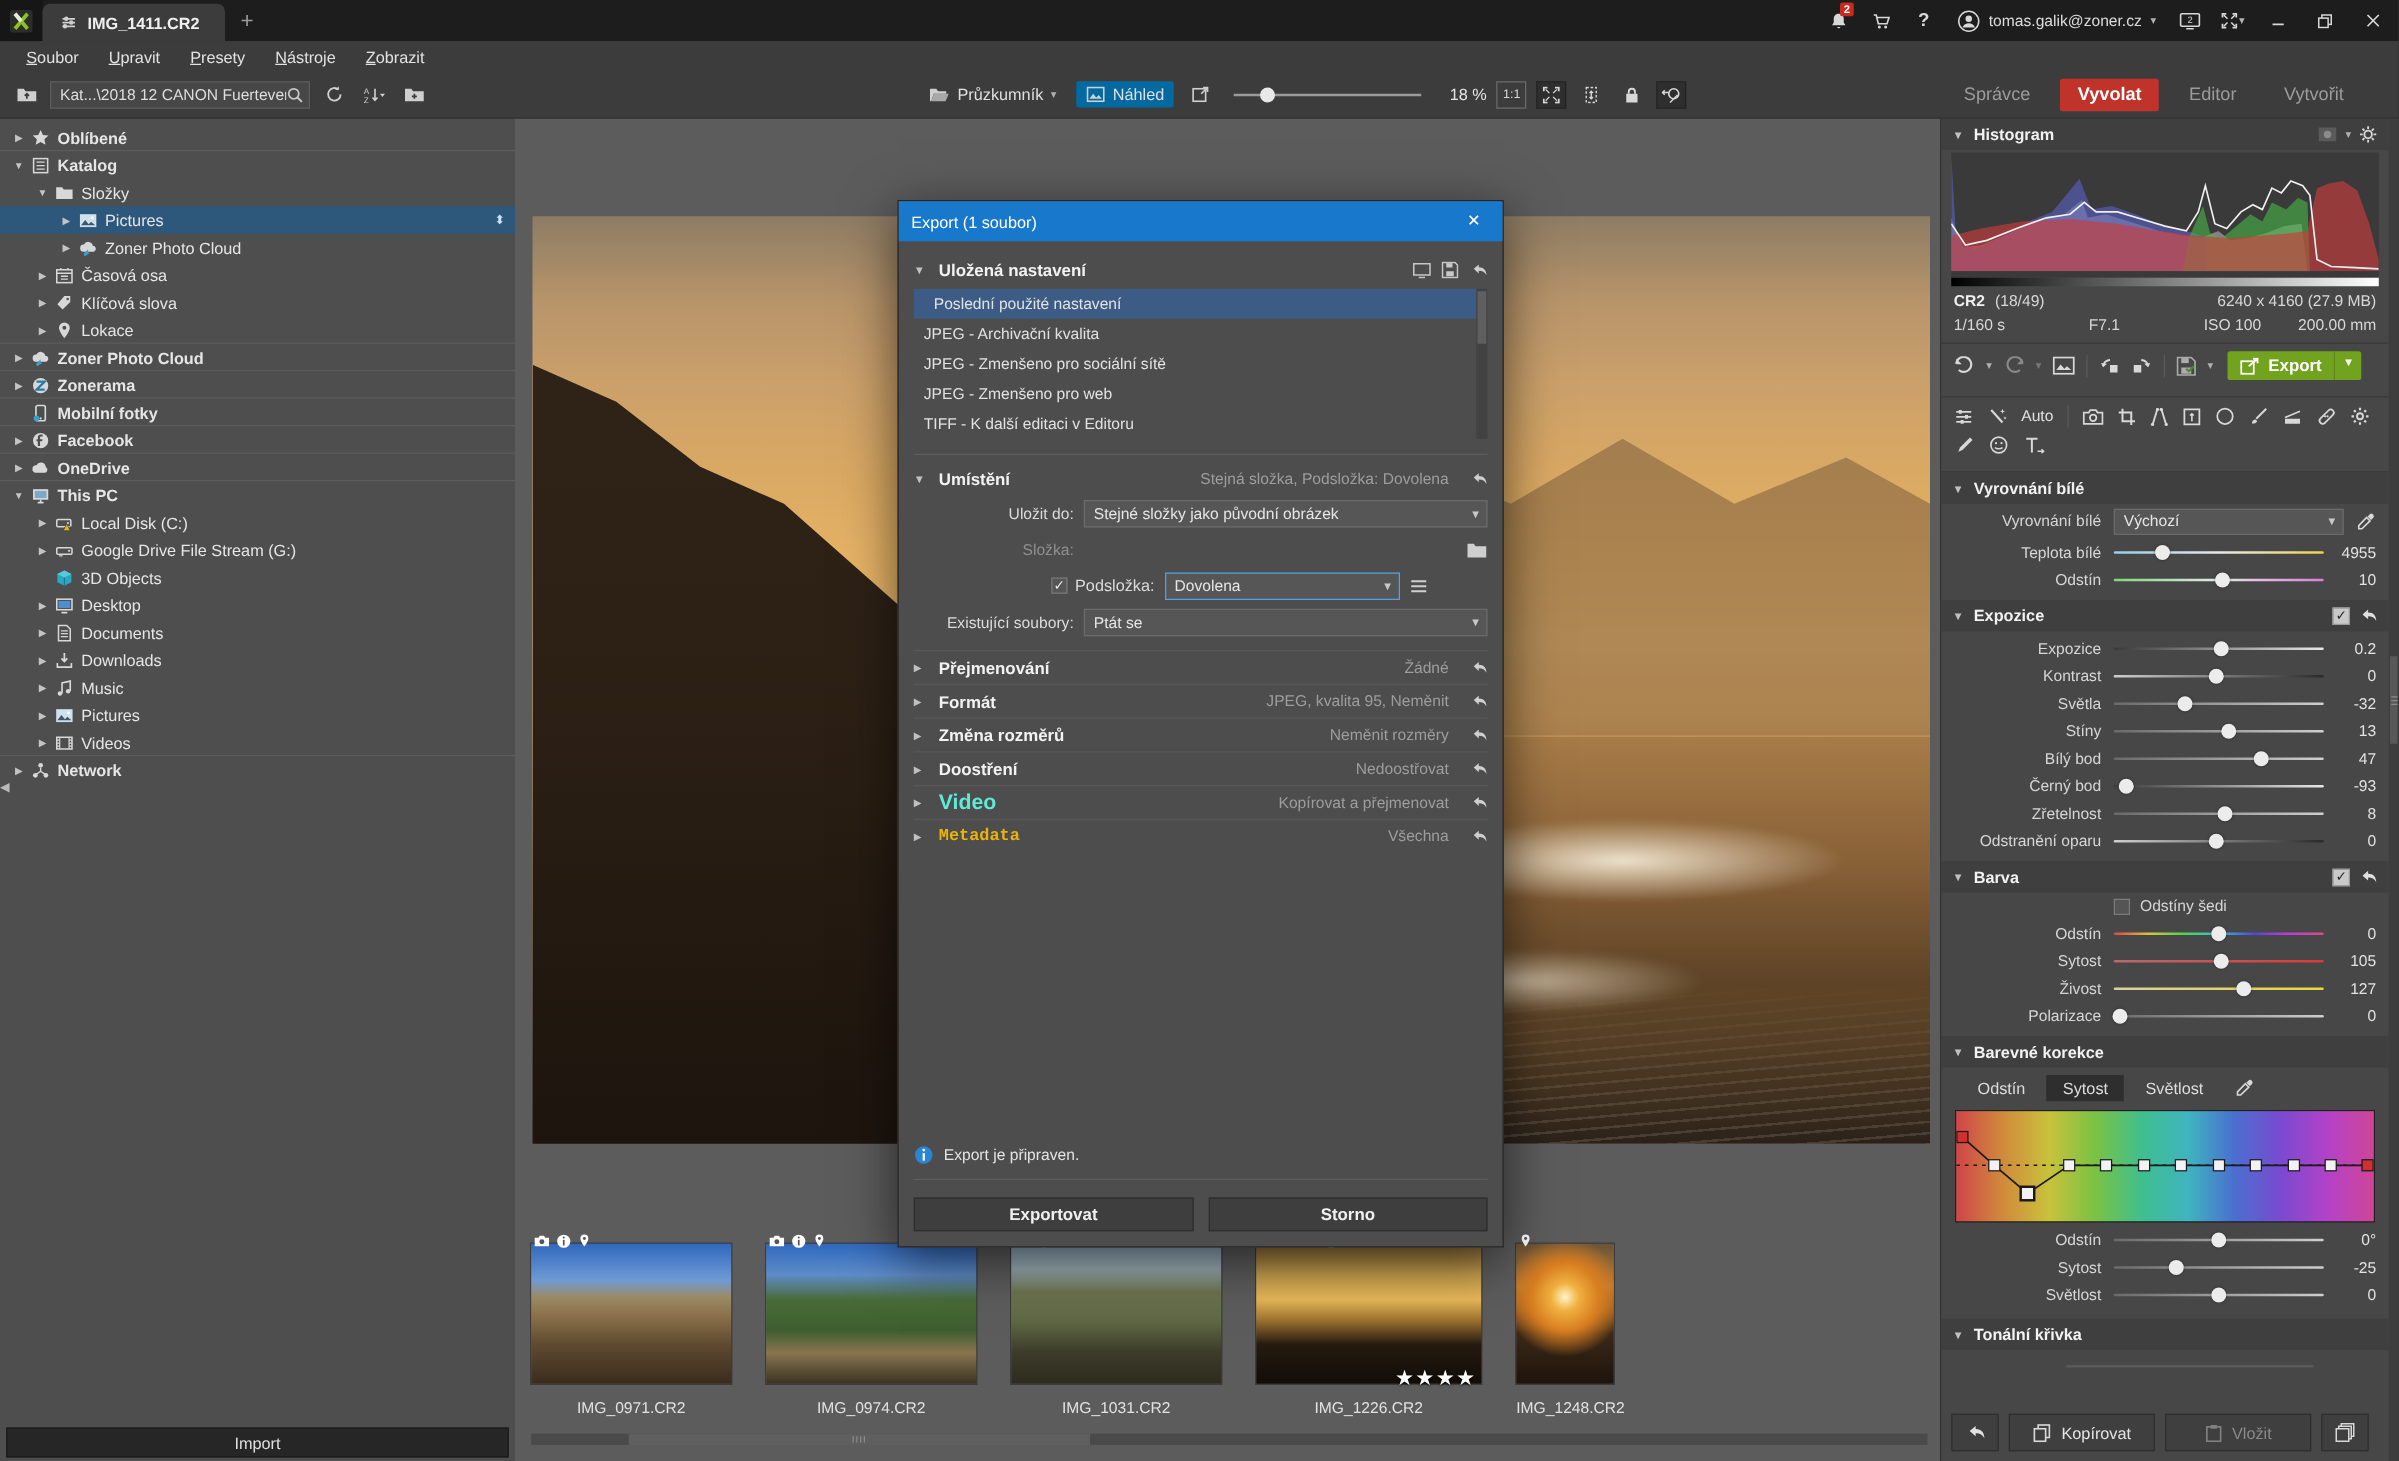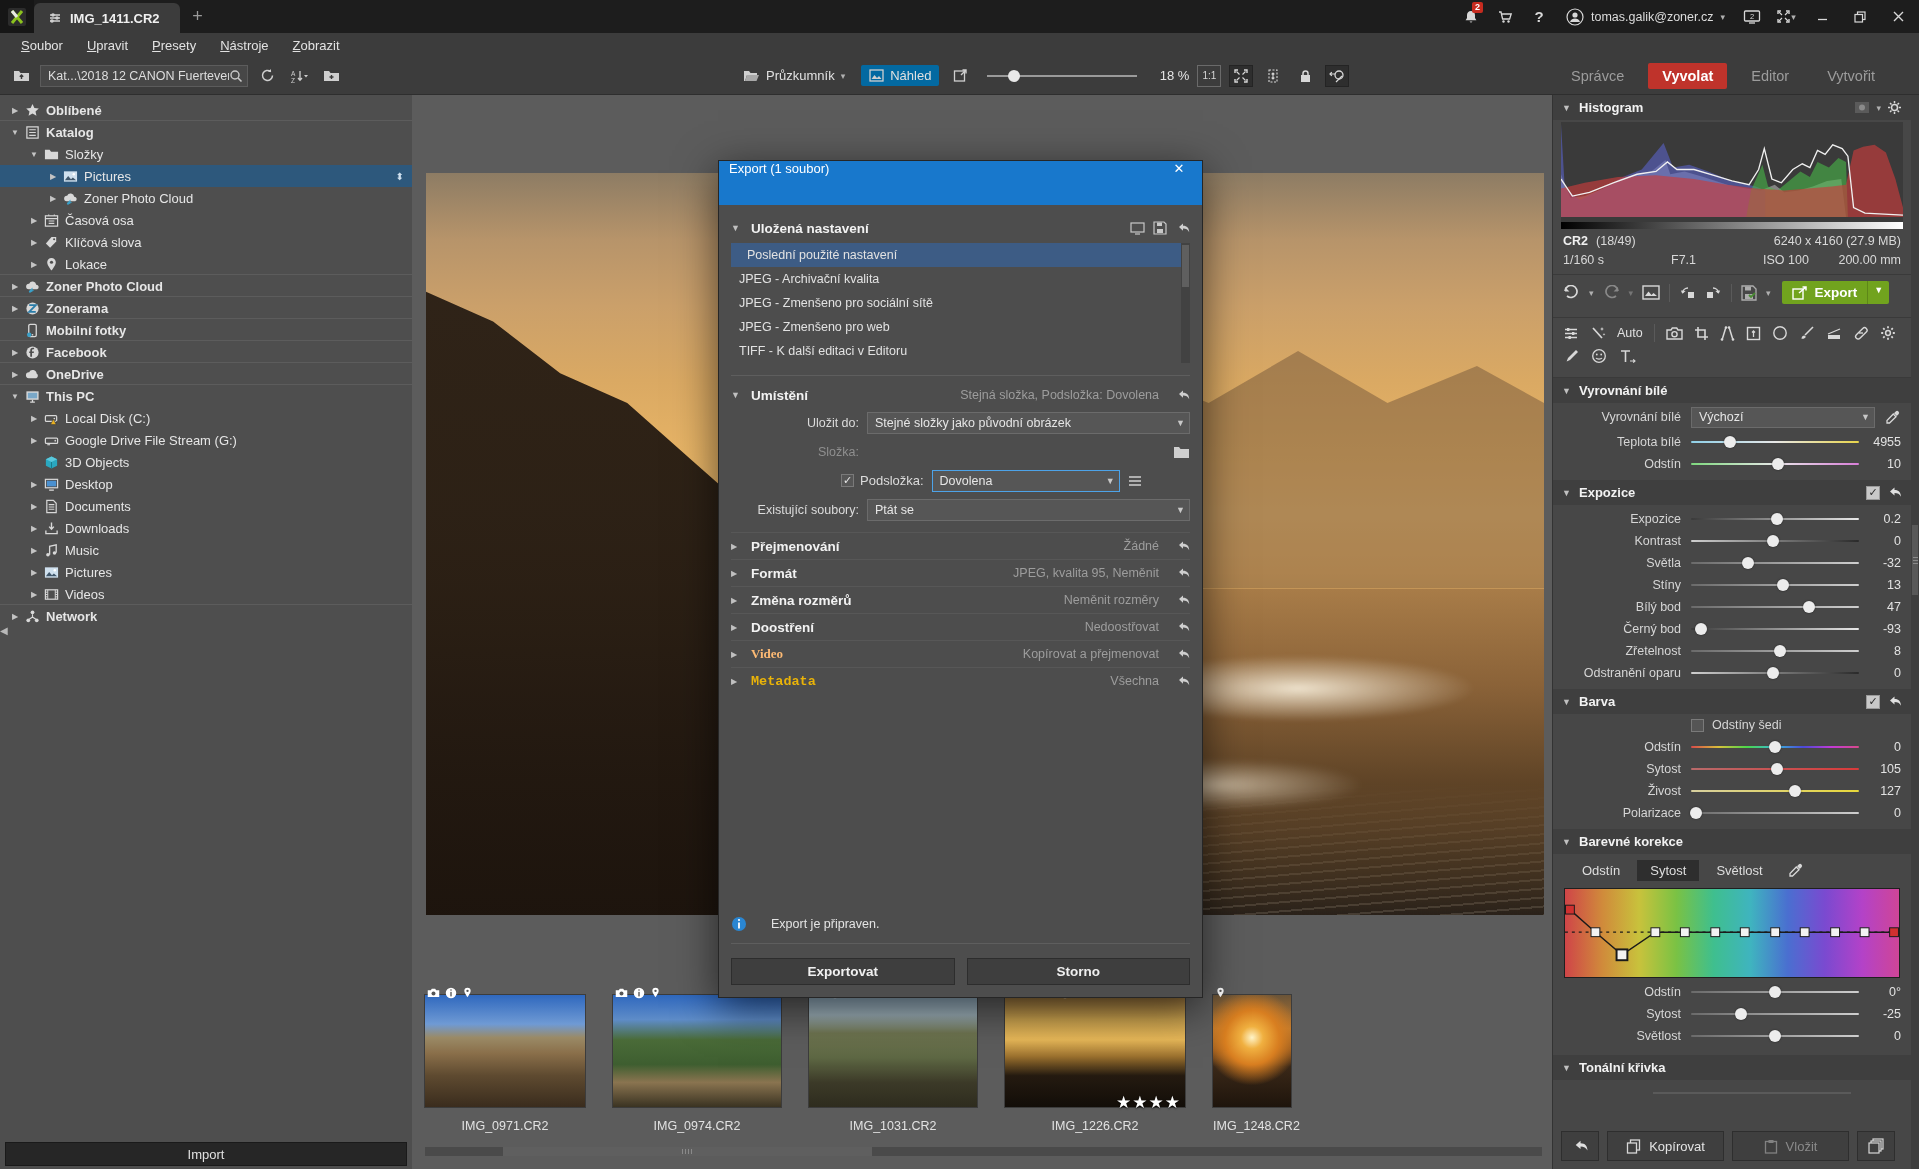--- a/index.html
+++ b/index.html
@@ -82,21 +82,21 @@
   .tbadges { position:absolute; top:-9px; left:2px; display:flex; gap:5px; z-index:3; }
   .tname { margin-top:12px; font-size:12.5px; color:#e2e2e2; }
   .stars { position:absolute; right:4px; bottom:-6px; color:#fff; font-size:17px; letter-spacing:1px; text-shadow:0 1px 2px rgba(0,0,0,.8); z-index:3; }
   .hscroll { position:absolute; left:13px; right:10px; top:164px; height:9px; background:#4a4a4a; }
   .hthumb { position:absolute; left:7%; width:33%; top:0; bottom:0; background:#5f5f5f; display:flex; align-items:center; justify-content:center; gap:2px; }
   .hthumb i { width:1px; height:5px; background:#8a8a8a; }
 
   
   .dialog { position:absolute; left:718px; top:160px; width:485px; height:838px; background:#4d4d4d;
             border:1px solid #262626; box-shadow:0 10px 40px rgba(0,0,0,.6); display:flex; flex-direction:column; z-index:10; }
-  .dlg-title { height:44px; background:#1878cc; display:flex; align-items:flex-start; padding:0 10px; color:#fff; font-size:13px; flex:none; }
+  .dlg-title { height:32px; background:#1878cc; display:flex; align-items:center; padding:0 10px; color:#fff; font-size:13px; flex:none; }
   .dlg-close { margin-left:auto; width:26px; text-align:center; font-size:13px; color:#fff; }
   .dlg-body { flex:1; display:flex; flex-direction:column; padding:10px 12px 12px 12px; overflow:hidden; }
   .sec-head { display:flex; align-items:center; gap:8px; height:26px; flex:none; }
   .sec-head .cart { color:#c0c0c0; font-size:9px; width:12px; }
   .sec-head .lbl { font-weight:bold; font-size:13.5px; color:#f2f2f2; }
   .sec-head .val { margin-left:auto; color:#9d9d9d; font-size:12.5px; }
   .hicons { margin-left:auto; display:flex; gap:8px; }
   .preset-list { position:relative; margin:2px 0 6px 0; flex:none; }
   .preset-row { height:24px; display:flex; align-items:center; padding:0 8px; font-size:12.5px; color:#e2e2e2; }
   .preset-row.selected { background:#3d5c85;padding-left:16px; }
@@ -106,21 +106,21 @@
   .form-row { display:flex; align-items:center; height:25px; margin:2px 0; flex:none; position:relative; }
   .f-label { width:128px; text-align:right; margin-right:8px; color:#dcdcdc; font-size:12.5px; flex:none; }
   .f-label.dis { color:#8f8f8f; }
   .dd { position:relative; height:22px; background:#565656; border:1px solid #6b6b6b; display:flex; align-items:center; padding:0 18px 0 7px; font-size:12.5px; color:#e6e6e6; }
   .dd .dda { position:absolute; right:4px; color:#c8c8c8; font-size:9px; }
   .dd.focus { border:1px solid #4da3e8; }
   .grow { flex:1; }
   .cb { width:13px; height:13px; background:#565656; border:1px solid #7a7a7a; display:inline-flex; align-items:center; justify-content:center; font-size:11px; color:#e8e8e8; flex:none; }
   .sec-collapsed { display:flex; align-items:center; gap:8px; height:27px; border-top:1px solid #575757; flex:none; }
   .spacer { flex:1; }
-  .status-row { display:flex; align-items:center; gap:24px; height:26px; flex:none; font-size:12.5px; color:#e4e4e4; }
+  .status-row { display:flex; align-items:center; gap:8px; height:26px; flex:none; font-size:12.5px; color:#e4e4e4; }
   .btn-row { display:flex; gap:12px; flex:none; margin-top:8px; }
   .dlg-btn { flex:1; height:27px; background:#3e3e3e; border:1px solid #2d2d2d; display:flex; align-items:center; justify-content:center;
              font-weight:bold; font-size:13.5px; color:#f0f0f0; }
 
   
   .rpanel { position:absolute; right:0; top:95px; width:367px; bottom:0; background:#474747; border-left:1px solid #333; font-size:12.5px; }
   .rp-inner { position:absolute; left:0; right:8px; top:0; bottom:0; overflow:hidden; }
   .vscroll { position:absolute; right:0; top:0; bottom:0; width:8px; background:#3e3e3e; }
   .vthumb { position:absolute; left:1px; right:1px; top:430px; height:70px; background:#585858; display:flex; flex-direction:column; align-items:center; justify-content:center; gap:2px; }
   .vthumb i { width:5px; height:1px; background:#8a8a8a; }
@@ -951,21 +951,21 @@
             <span class="lbl" style="font-weight: bold; font-size: 13.5px; color: rgb(242, 242, 242);">Doostření</span>
             <span class="val" style="margin-left: auto; color: rgb(157, 157, 157); font-size: 12.5px;">Nedoostřovat</span>
             <span class="ico" style="margin-left: 8px;">
               <svg width="15" height="13" viewBox="0 0 15 13">
                 <path d="M4 5L8 1.6v2.2c4.2 0 6 2.4 6.2 6.4-1.3-2.6-3.2-3.6-6.2-3.6v2.2z" fill="#cfcfcf"></path>
               </svg>
             </span>
           </div>
           <div class="sec-collapsed">
             <span class="cart" style="font-size: 8px; width: 12px; color: rgb(192, 192, 192);">▶</span>
-            <span class="lbl" style="font-weight: bold; font-size: 13px; color: #fdba74; font-family: Liberation Serif, serif;">Video</span>
+            <span class="lbl" style="font-weight: bold; font-size: 17px; color: #5eead4;">Video</span>
             <span class="val" style="margin-left: auto; color: rgb(157, 157, 157); font-size: 12.5px;">Kopírovat a přejmenovat</span>
             <span class="ico" style="margin-left: 8px;">
               <svg width="15" height="13" viewBox="0 0 15 13">
                 <path d="M4 5L8 1.6v2.2c4.2 0 6 2.4 6.2 6.4-1.3-2.6-3.2-3.6-6.2-3.6v2.2z" fill="#cfcfcf"></path>
               </svg>
             </span>
           </div>
           <div class="sec-collapsed">
             <span class="cart" style="font-size: 8px; width: 12px; color: rgb(192, 192, 192);">▶</span>
             <span class="lbl" style="font-weight: bold; font-size: 13.5px; color: #eab308; font-family: Liberation Mono, monospace;">Metadata</span>

